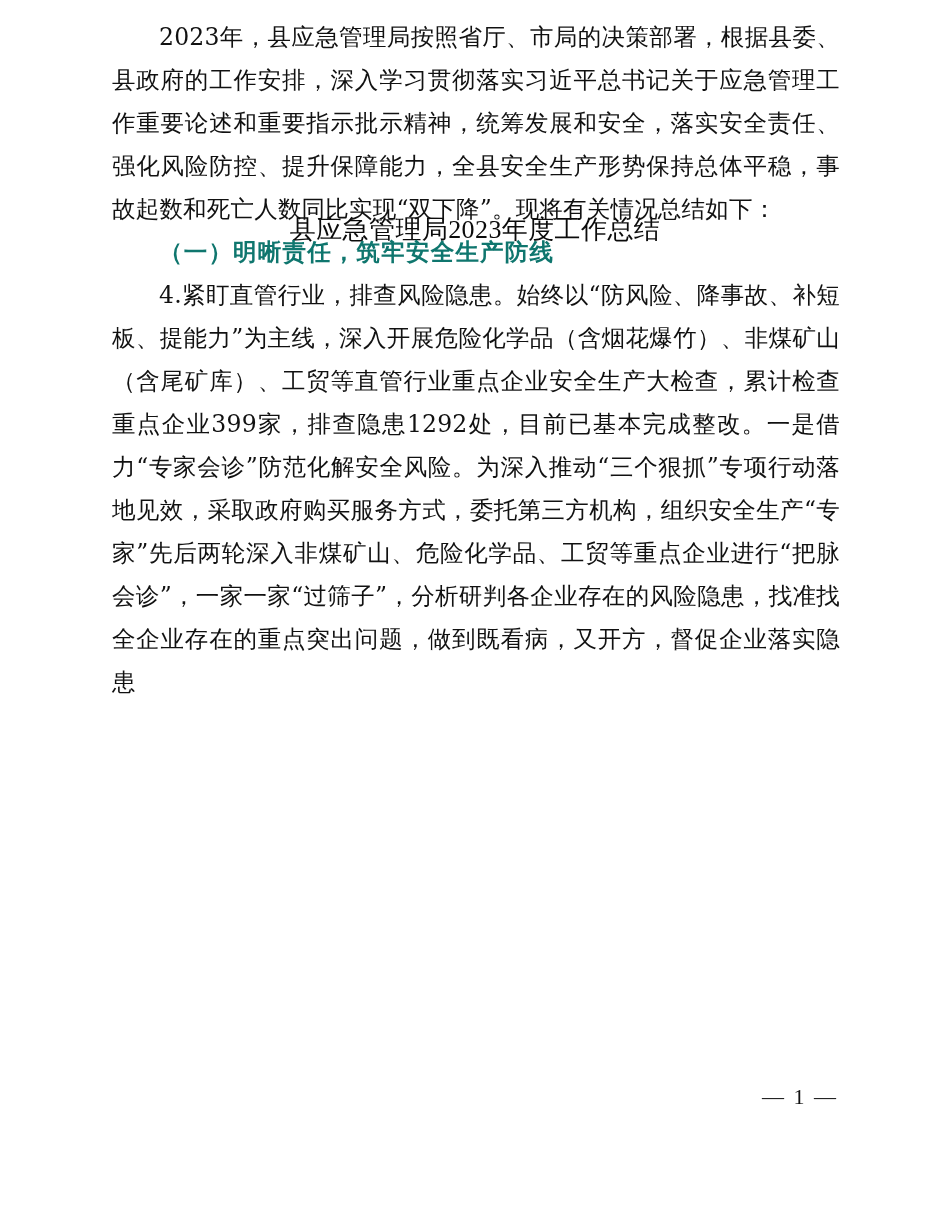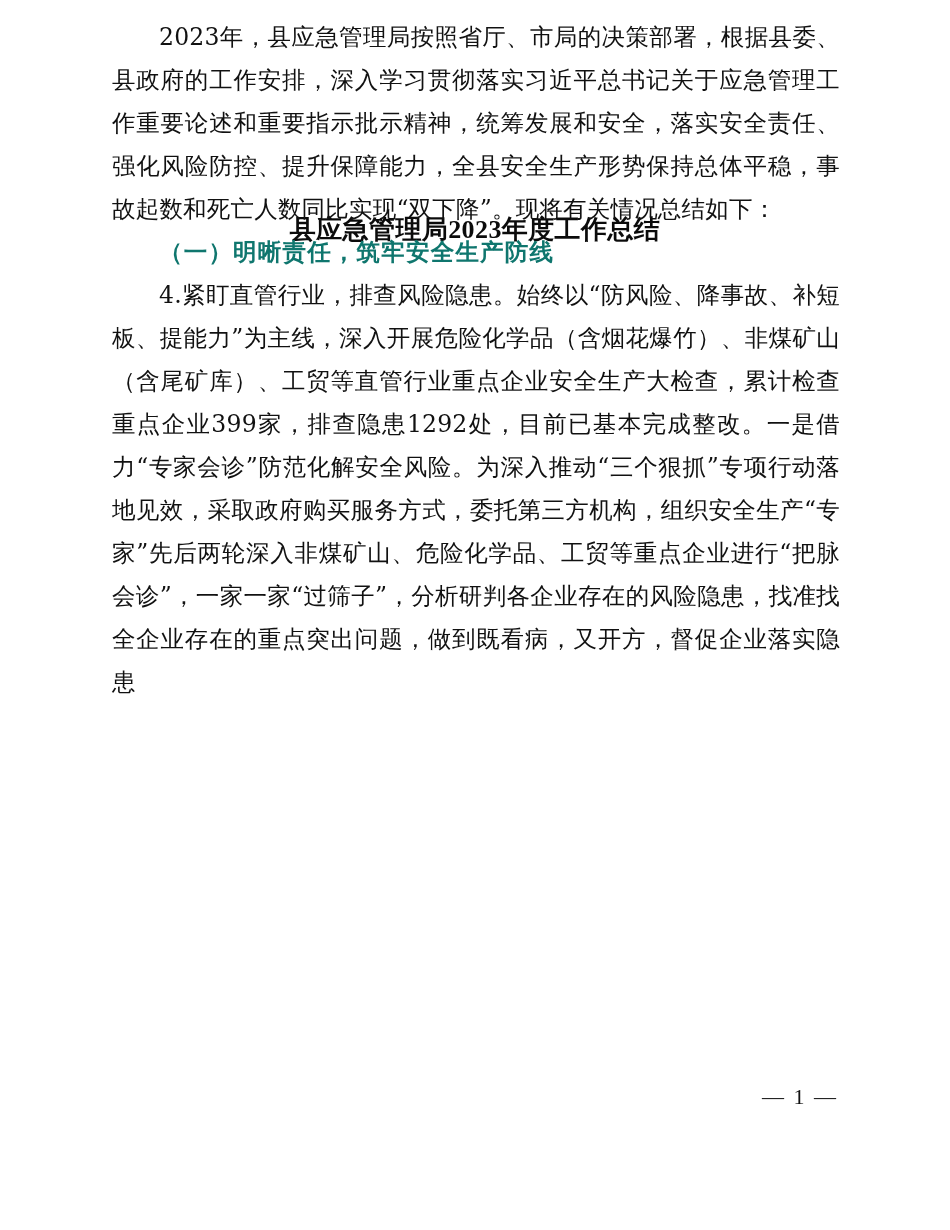--- a/index.html
+++ b/index.html
@@ -25,21 +25,21 @@
     position: absolute;
     left: 112px;
     top: 0;
     width: 728px;
   }
 
   
   .doc-title {
     text-align: center;
     font-family: "Liberation Serif", "DejaVu Serif", serif;
-    font-weight: bold;
+    font-weight: normal;
     font-size: 26px;
     line-height: 34px;
     letter-spacing: 0.4px;
     color: #0b0b0b;
     margin: 0;
     padding-top: 213px;
     white-space: nowrap;
   }
 
   

